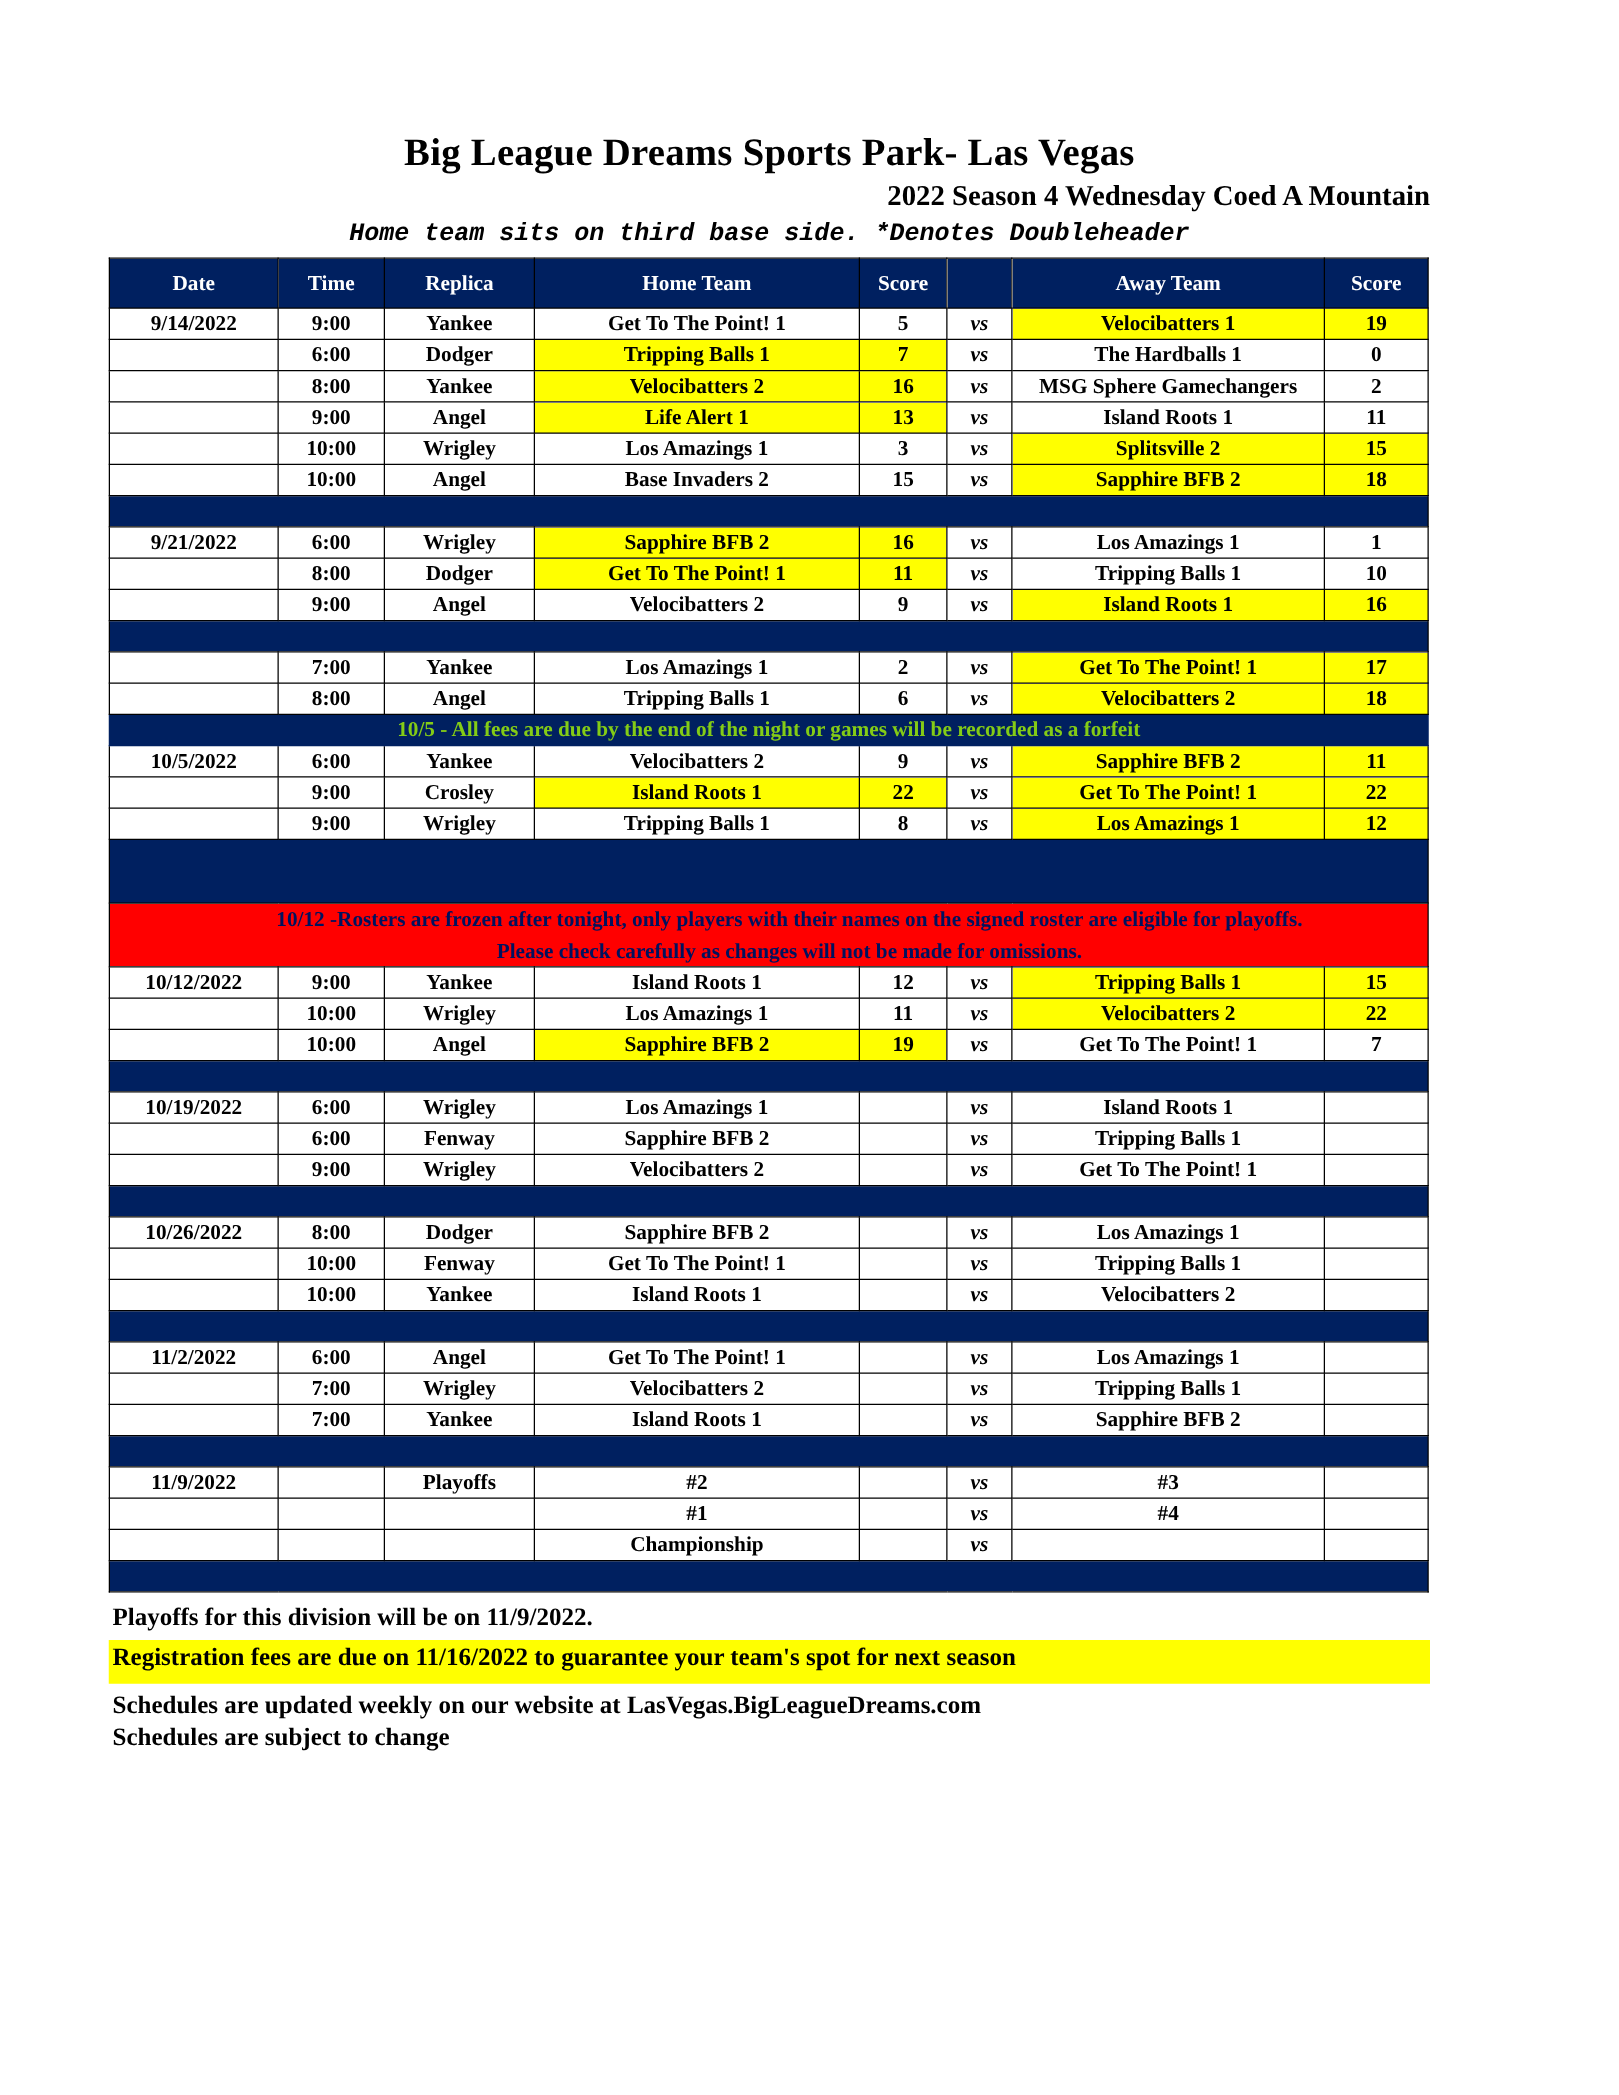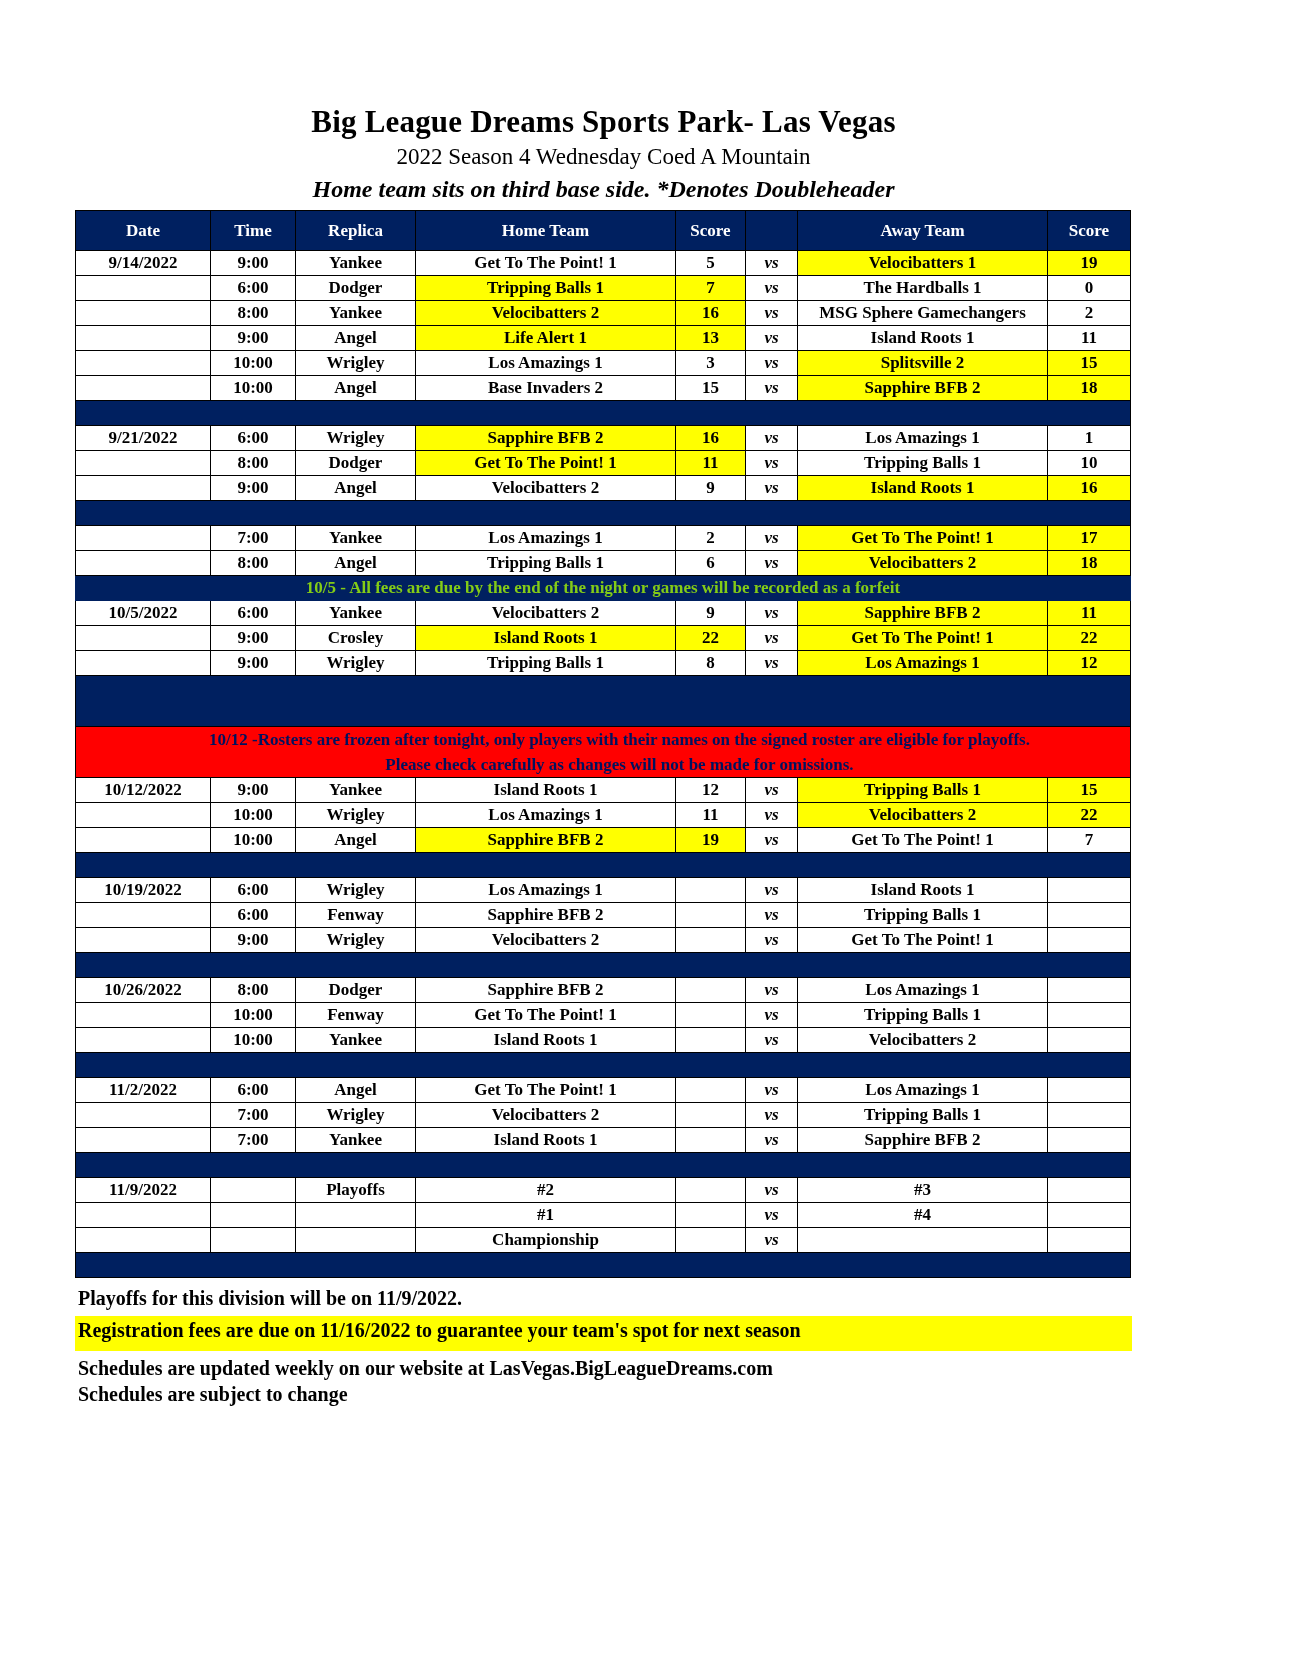--- a/index.html
+++ b/index.html
@@ -3,25 +3,25 @@
 <meta charset="utf-8">
 <style>
   * { box-sizing: border-box; }
   html, body { margin: 0; padding: 0; background: #ffffff; }
   body {
     width: 1295px; height: 1676px;
     font-family: "Liberation Serif", serif;
     color: #000;
   }
   .page { position: relative; width: 1295px; height: 1676px; background: #fff; overflow: hidden; }
-  .content { position: absolute; top: 104px; left: 75px; width: 1057px; }
+  .content { position: absolute; top: 104px; left: 87px; width: 1057px; }
 
   .title { font-size: 31px; font-weight: bold; text-align: center; margin: 0 0 4px 0; letter-spacing: 0.2px; }
-  .subtitle { font-size: 23px; font-weight: normal; text-align: center; margin: 0 0 6px 0; }
-  .note { font-size: 24px; font-weight: bold; font-style: italic; text-align: center; margin: 0 0 7px 0; }
+  .subtitle { font-size: 23px; font-weight: bold; text-align: right; margin: 0 0 6px 0; }
+  .note { font-size: 20px; font-weight: bold; font-style: italic; text-align: center; margin: 0 0 7px 0; font-family: Liberation Mono, monospace; }
 
   table.sched { border-collapse: collapse; width: 1055px; table-layout: fixed; }
   table.sched th, table.sched td {
     border: 1px solid #000;
     height: 25px;
     padding: 0 3px;
     text-align: center;
     font-weight: bold;
     font-size: 17px;
     line-height: 24px;

